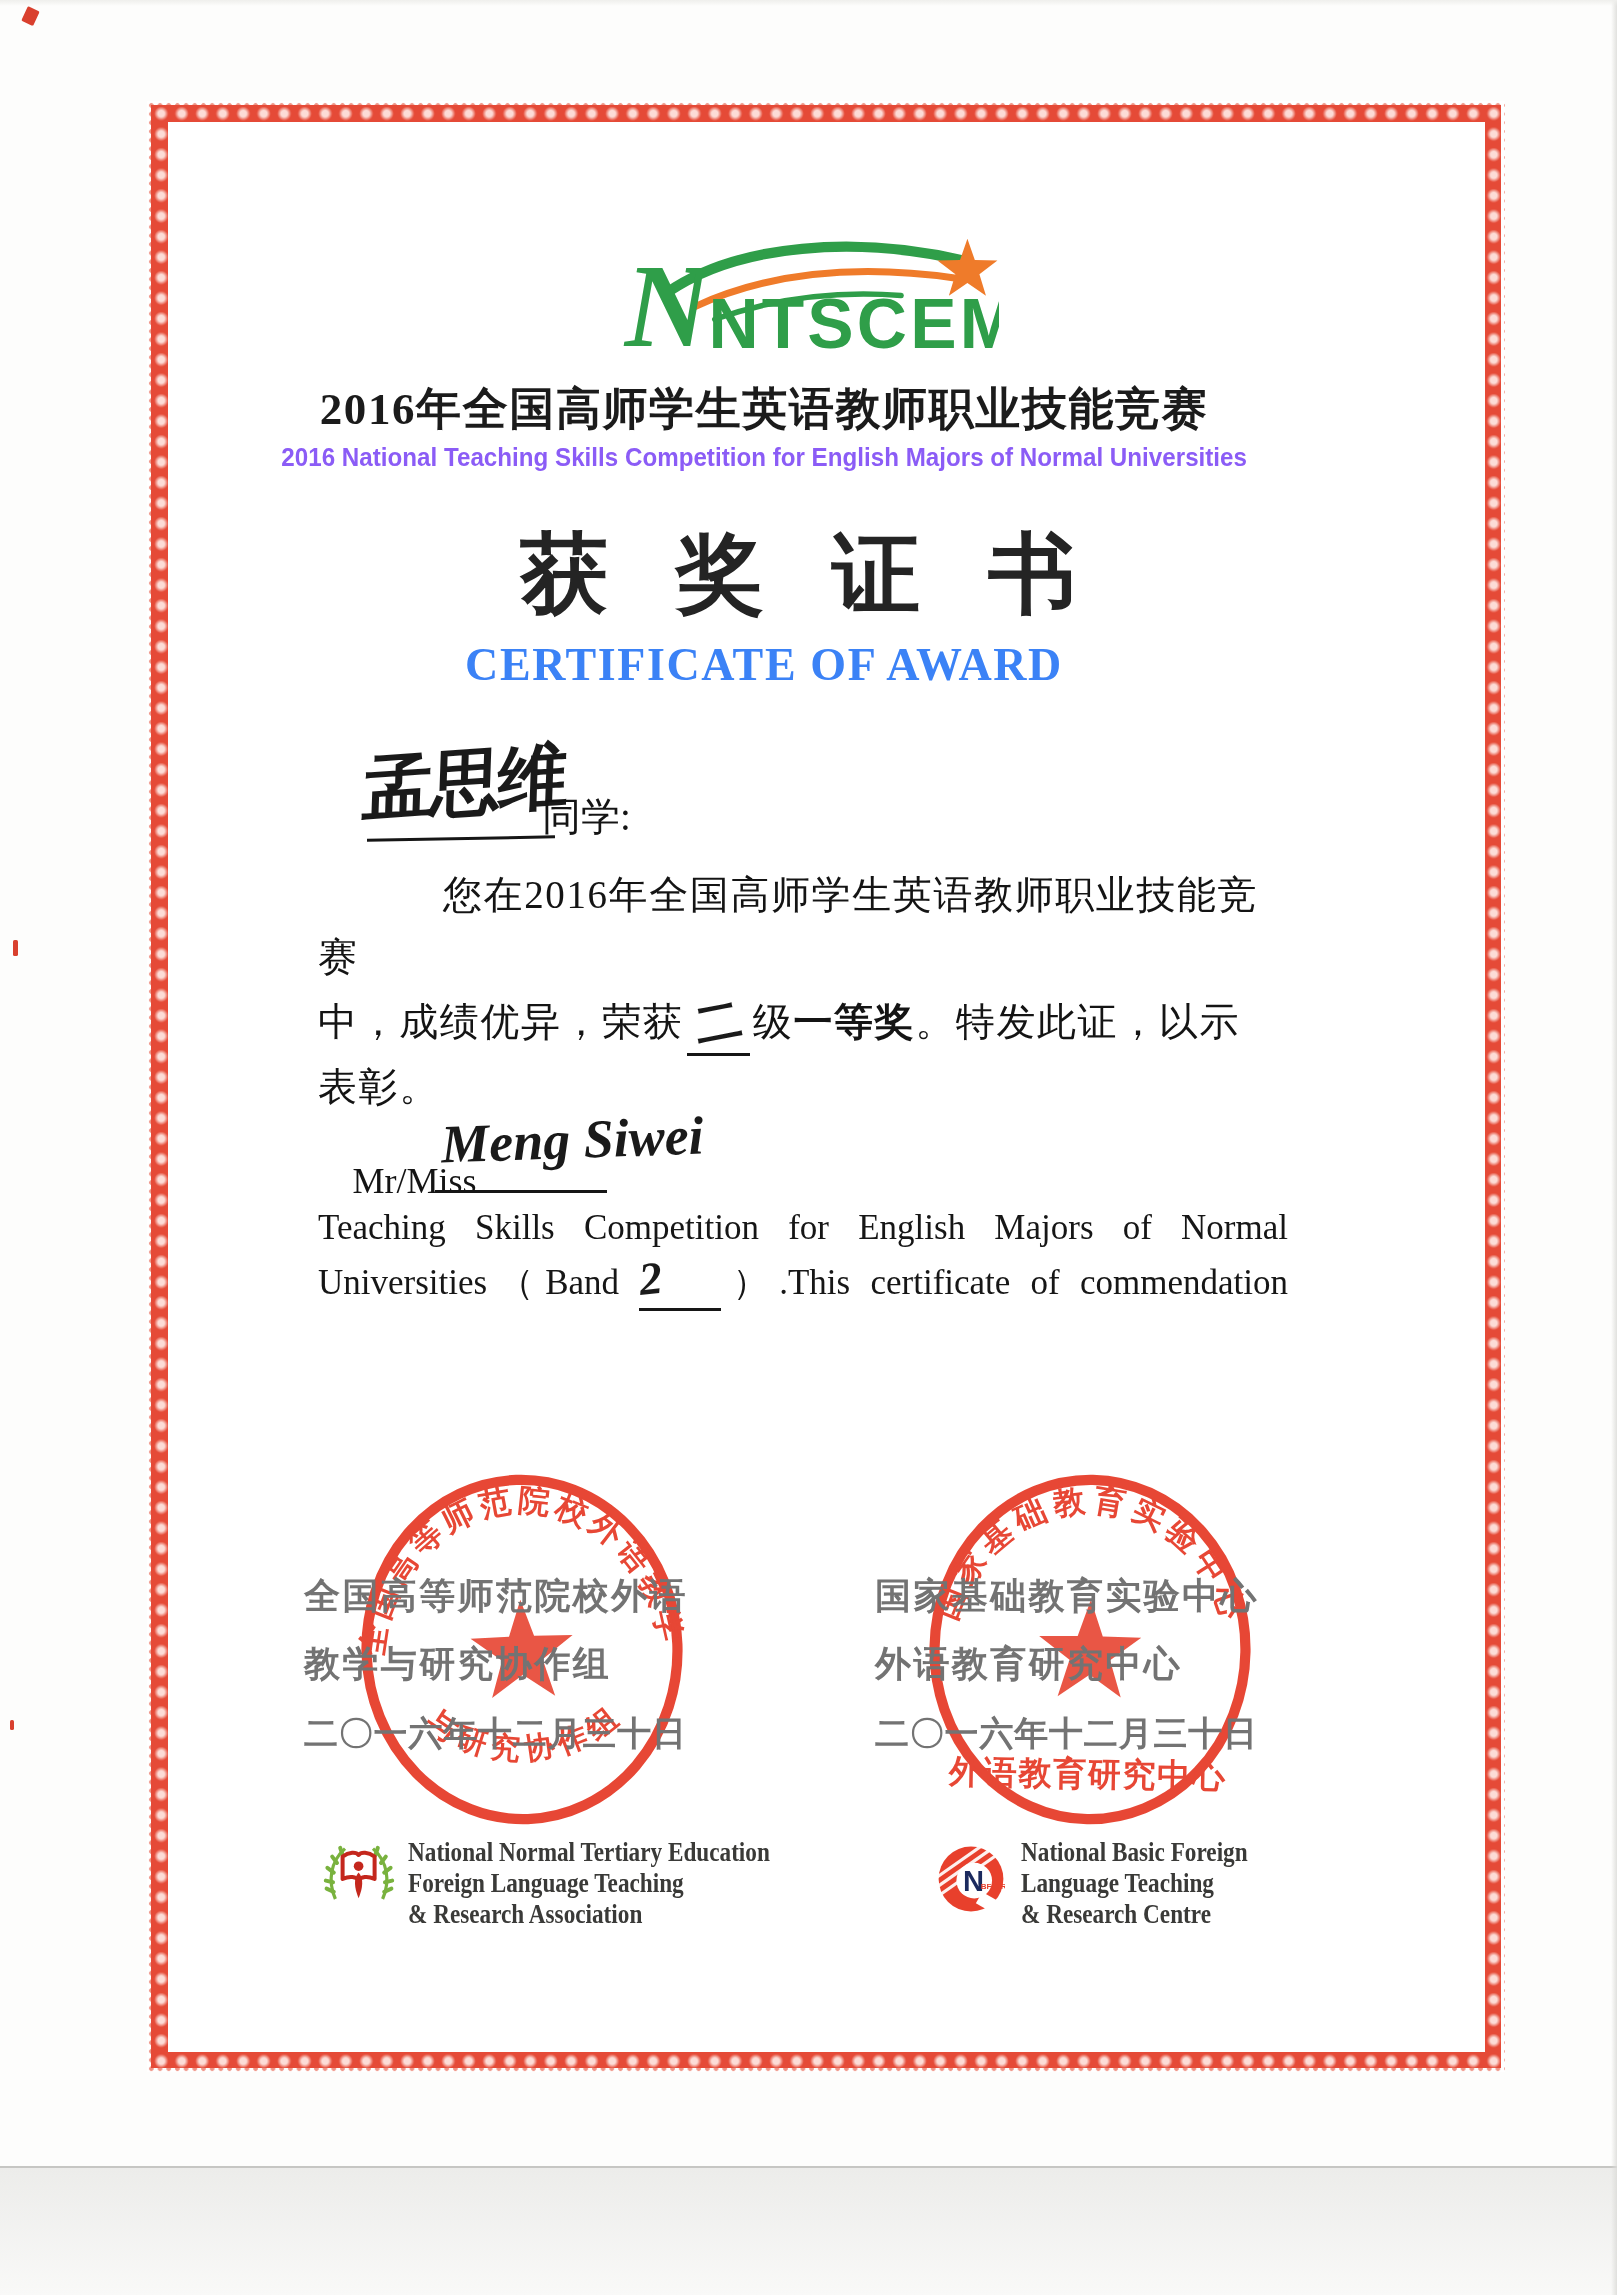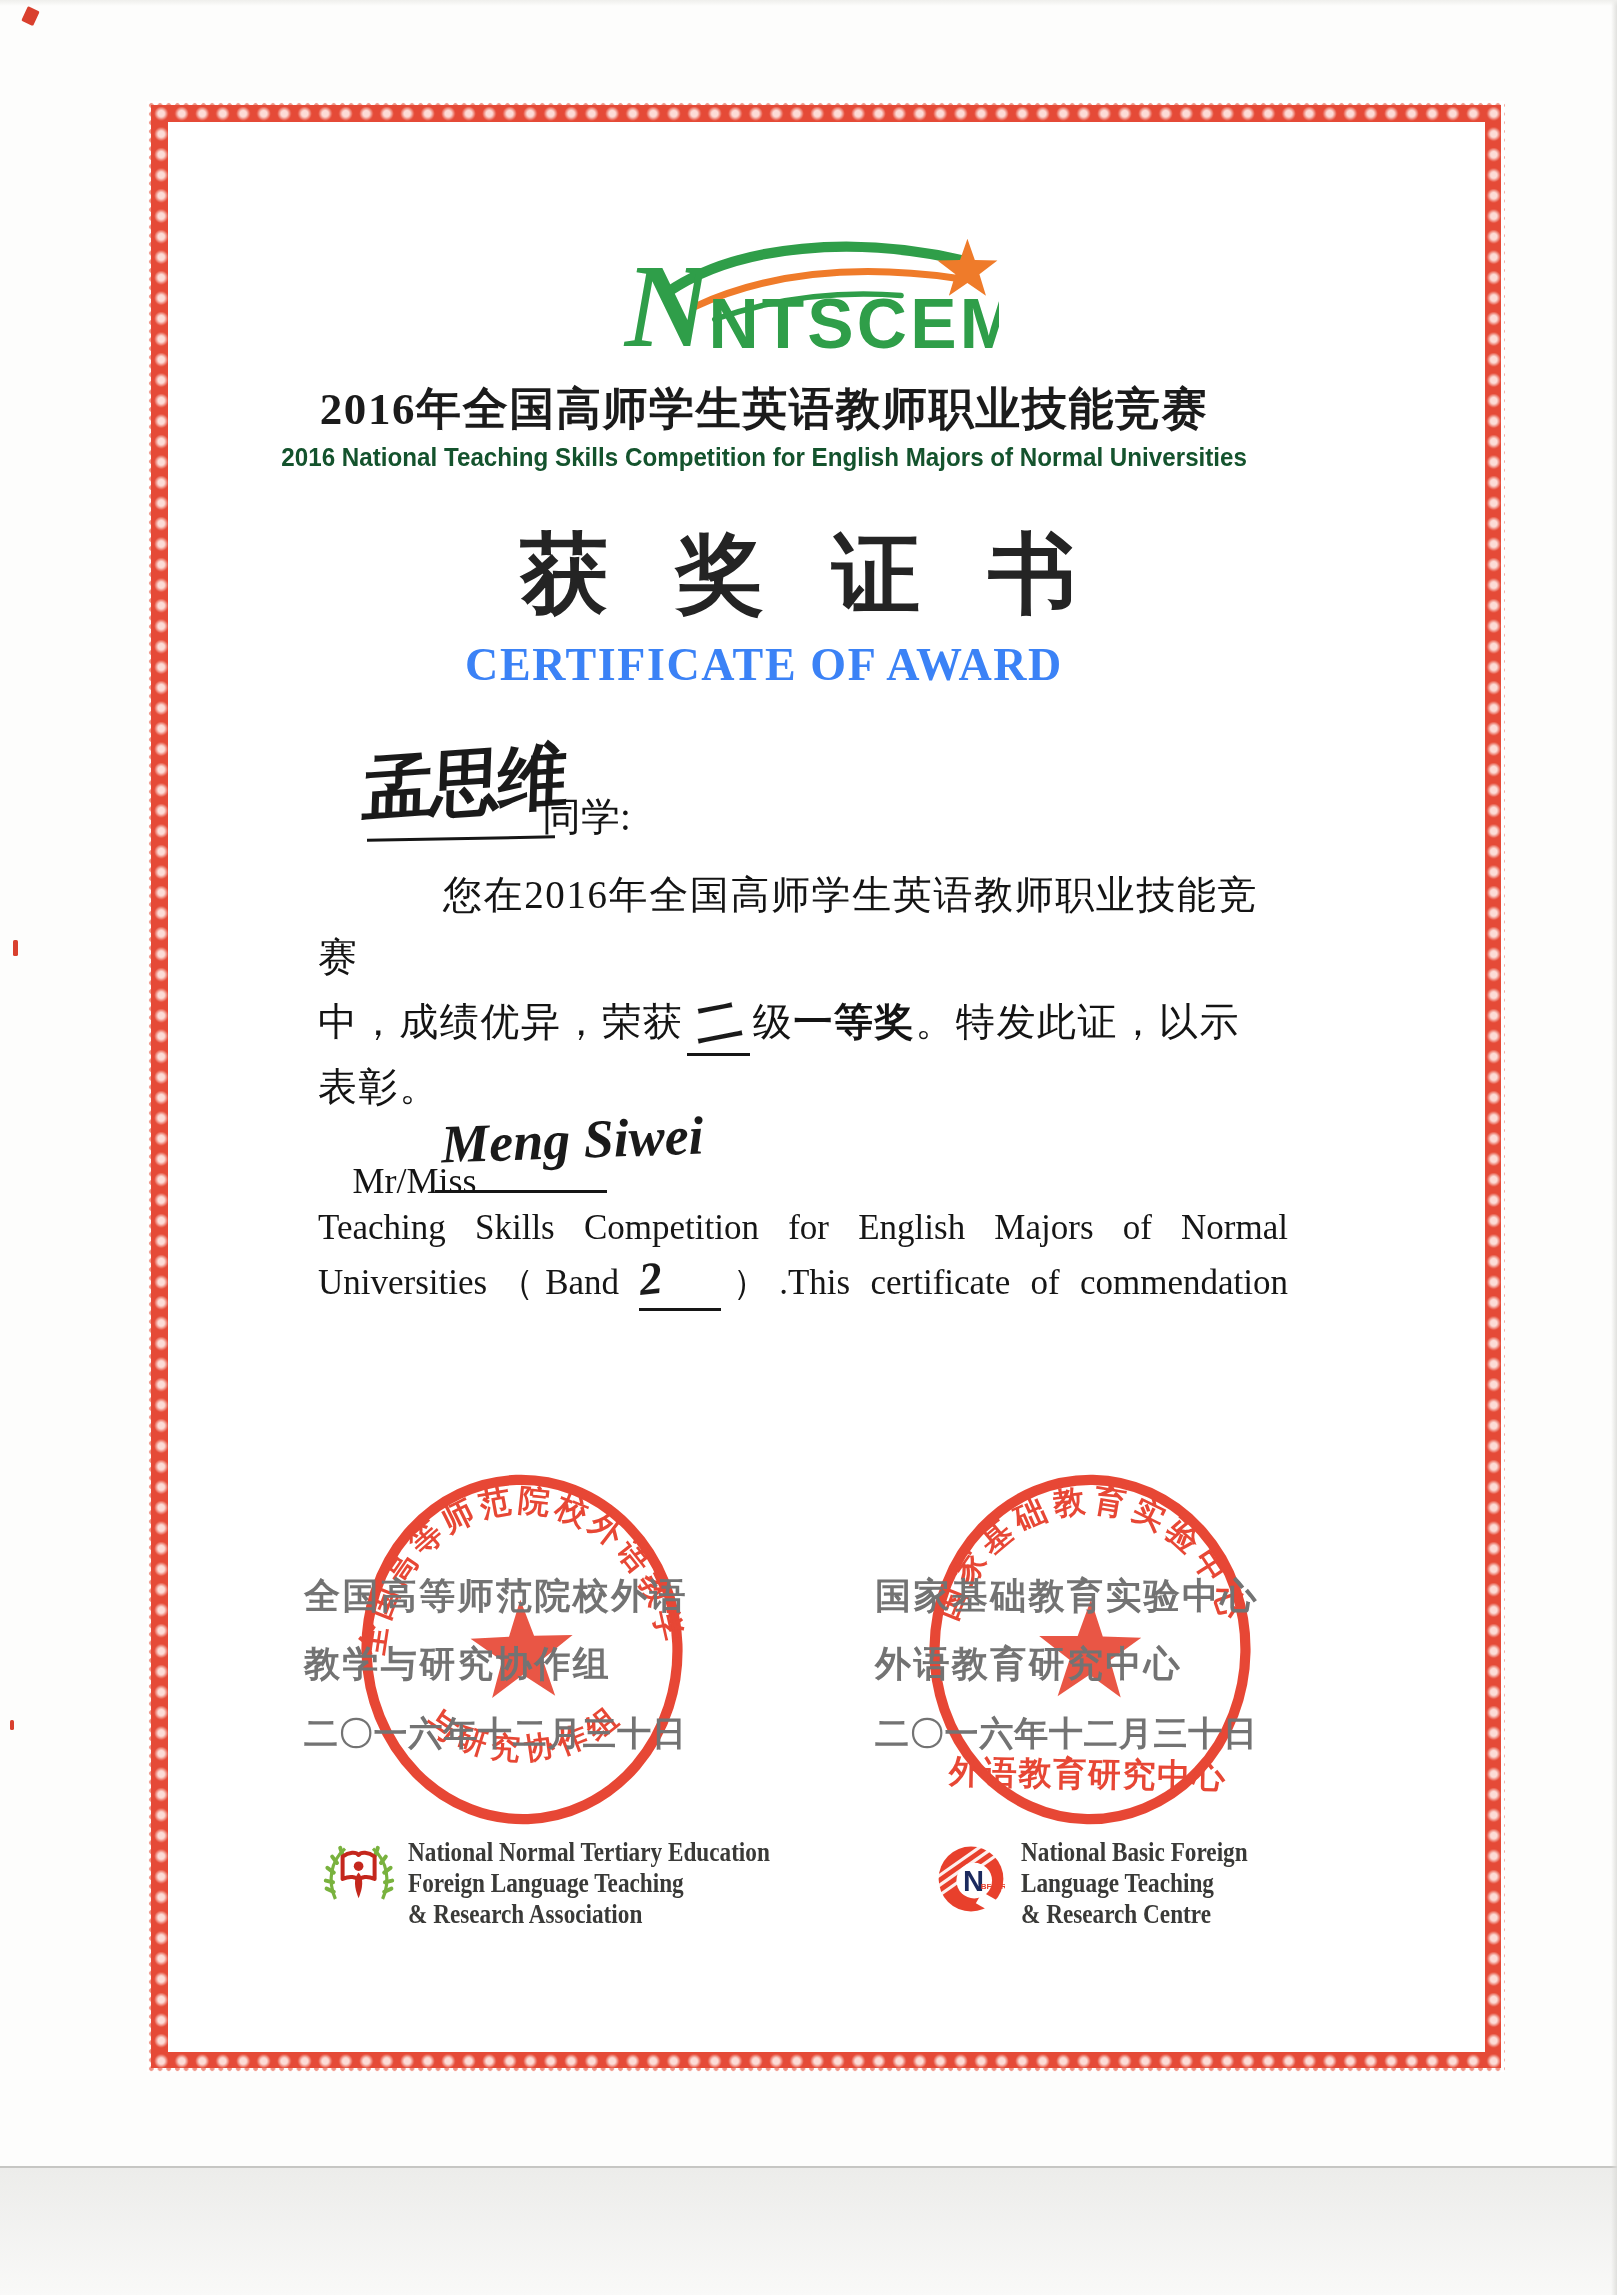--- a/index.html
+++ b/index.html
@@ -25,21 +25,21 @@
   
   .scan-line{position:absolute;left:0;top:2166px;width:100%;height:2.4px;background:#c6c6c3;}
   .scan-shadow{position:absolute;left:0;top:2168px;width:100%;height:127px;
      background:linear-gradient(#ececea,#f9f9f8);}
   .edge-right{position:absolute;right:0;top:0;width:7.1px;height:100%;background:linear-gradient(to left,#dcdcd9,rgba(220,220,217,0));}
   .edge-top{position:absolute;left:0;top:0;width:100%;height:5.5px;background:linear-gradient(#efefec,rgba(239,239,236,0));}
   .speck{position:absolute;background:#d9402e;border-radius:1.6px;}
   
   .center{position:absolute;left:0;width:1528px;text-align:center;}
   .title-cn{top:379px;font-size:45px;font-weight:700;letter-spacing:1.6px;color:#1b1b1b;font-family:"Liberation Serif",serif;}
-  .title-en{top:442px;font-size:26px;font-weight:700;color:#14532d;font-family:"Liberation Sans",sans-serif;}
+  .title-en{top:442px;font-size:26px;font-weight:700;color:#8b5cf6;font-family:"Liberation Sans",sans-serif;}
   .title-en span{display:inline-block;transform:scaleX(.93);}
   .award-cn{top:515px;font-size:88px;font-weight:800;letter-spacing:68px;padding-left:68px;color:#242424;
             font-family:"DejaVu Sans",sans-serif;}
   .award-en{top:638px;font-size:46px;font-weight:700;letter-spacing:1.6px;color:#3b82f6;font-family:"Liberation Serif",serif;}
   .hand{color:#1a1a1a;}
   .name-row{position:absolute;left:340px;top:749px;width:711px;height:126px;}
   .hand-cn{position:absolute;left:22px;top:-12.6px;font-size:71px;font-weight:600;letter-spacing:-3.2px;
            transform:rotate(-4deg) skewX(-6deg);font-family:"Liberation Serif",serif;}
   .name-underline{position:absolute;left:27px;top:88px;width:188px;border-top:3.2px solid #161616;transform:rotate(-1deg);}
   .salute{position:absolute;left:202px;top:41px;font-size:39px;}

